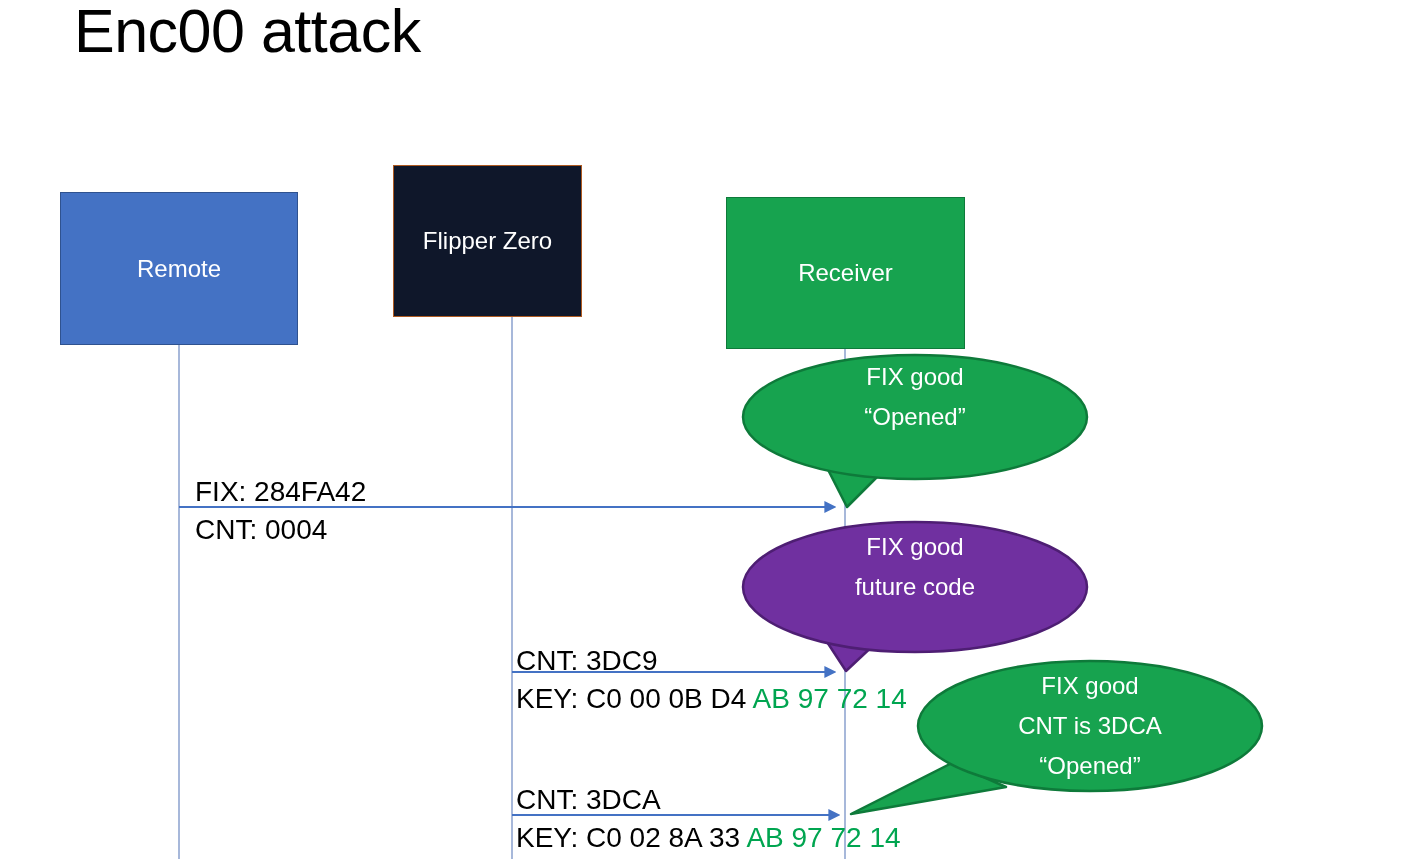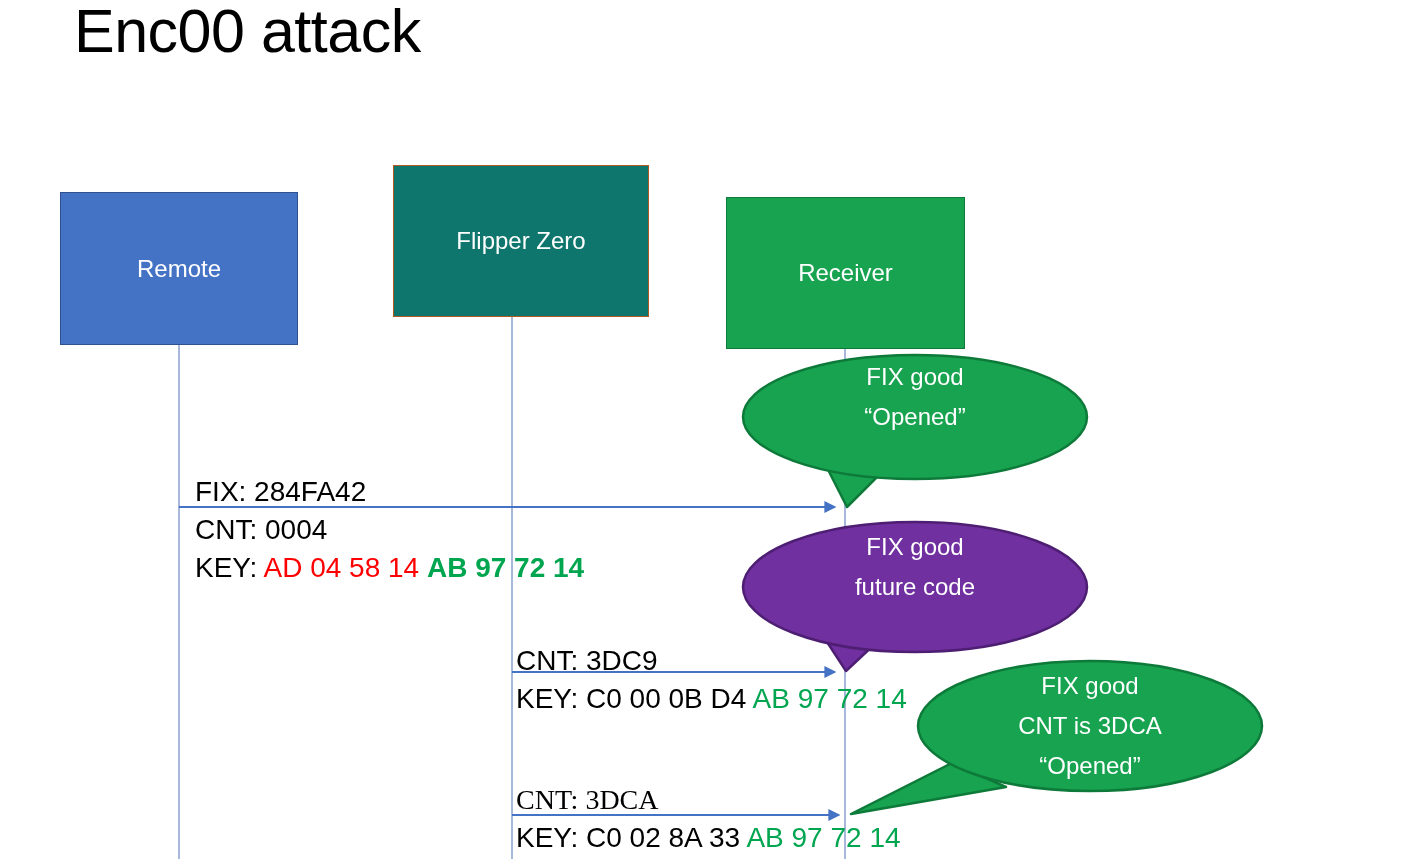--- a/index.html
+++ b/index.html
@@ -25,34 +25,34 @@
   }
   .actor {
     position: absolute;
     display: flex;
     align-items: center;
     justify-content: center;
     font-size: 24px;
     color: #ffffff;
   }
   .actor-remote  { left: 60px;  top: 164px; width: 238px; height: 153px; background: #4472C4; border: 1.5px solid #2F528F; margin-top: 28px; }
-  .actor-flipper { left: 393px; top: 165px; width: 256px; height: 152px; background: #0f766e; border: 1.5px solid #AE5A21; }
+  .actor-flipper { left: 393px; top: 165px; width: 189px; height: 152px; background: #0f172a; border: 1.5px solid #AE5A21; }
   .actor-receiver{ left: 726px; top: 165px; width: 239px; height: 152px; background: #17A34F; border: 1.5px solid #0E7A3A; margin-top: 32px; }
   .msg {
     position: absolute;
     font-size: 28px;
     color: #000000;
     white-space: nowrap;
   }
   .m1-fix { left: 195px; top: 476px; }
   .m1-cnt { left: 195px; top: 514px; }
   .m1-key { left: 195px; top: 552px; }
   .m2-cnt { left: 516px; top: 645px; }
   .m2-key { left: 516px; top: 683px; }
-  .m3-cnt { left: 516px; top: 784px; font-family: Liberation Serif, serif; }
+  .m3-cnt { left: 516px; top: 784px; }
   .m3-key { left: 516px; top: 822px; }
   .red   { color: #FF0000; }
   .green { color: #00A550; }
   .bold  { font-weight: 700; }
   .callout-text {
     position: absolute;
     width: 320px;
     text-align: center;
     color: #ffffff;
     font-size: 24px;
@@ -105,23 +105,20 @@
   </div>
   <div class="actor actor-flipper">
     <span>Flipper Zero</span>
   </div>
   <div class="actor actor-receiver">
     <span>Receiver</span>
   </div>
 
   <div class="msg m1-fix">FIX: 284FA42</div>
   <div class="msg m1-cnt">CNT: 0004</div>
-  <div class="msg m1-key">
-    <span>KEY: </span><span class="red">AD 04 58 14 </span><span class="green bold">AB 97 72 14</span>
-  </div>
 
   <div class="msg m2-cnt">CNT: 3DC9</div>
   <div class="msg m2-key">
     <span>KEY: C0 00 0B D4 </span><span class="green">AB 97 72 14</span>
   </div>
 
   <div class="msg m3-cnt">CNT: 3DCA</div>
   <div class="msg m3-key">
     <span>KEY: C0 02 8A 33 </span><span class="green">AB 97 72 14</span>
   </div>

